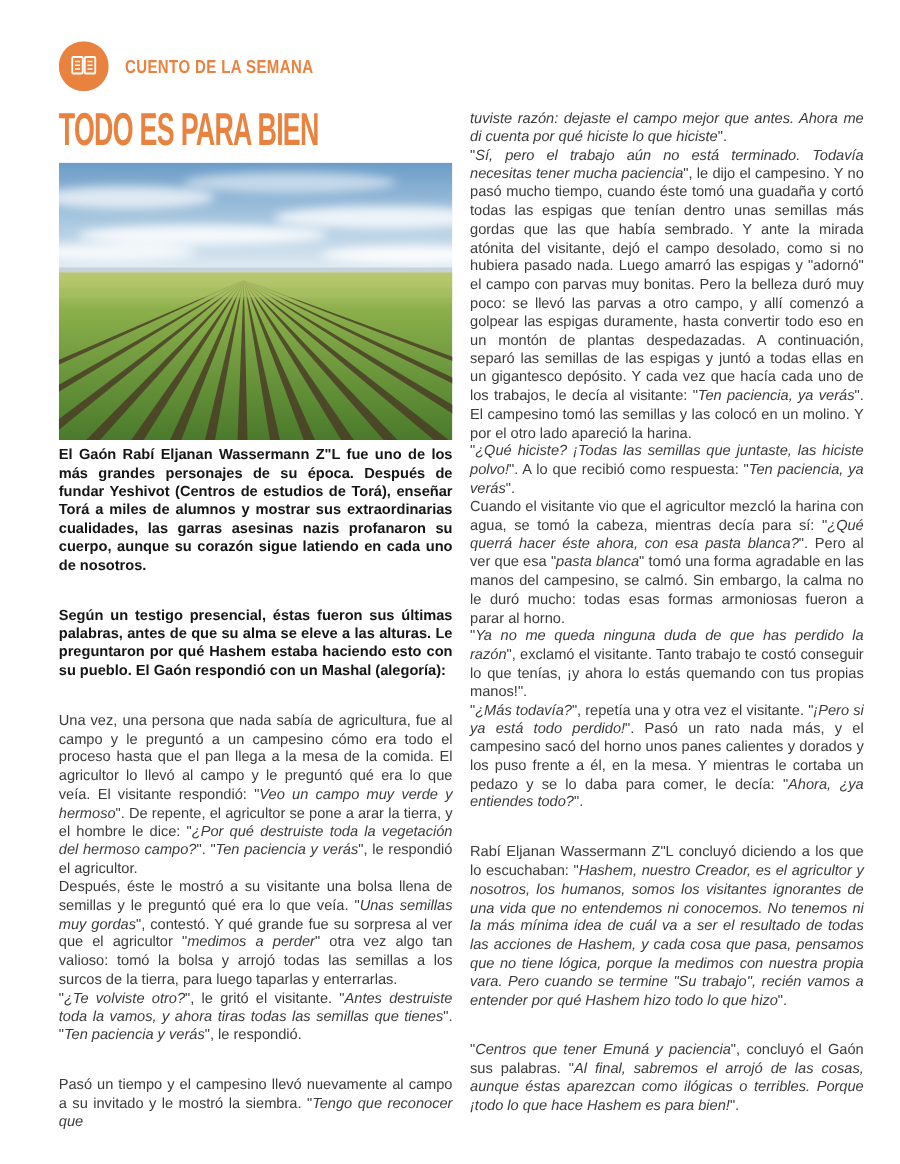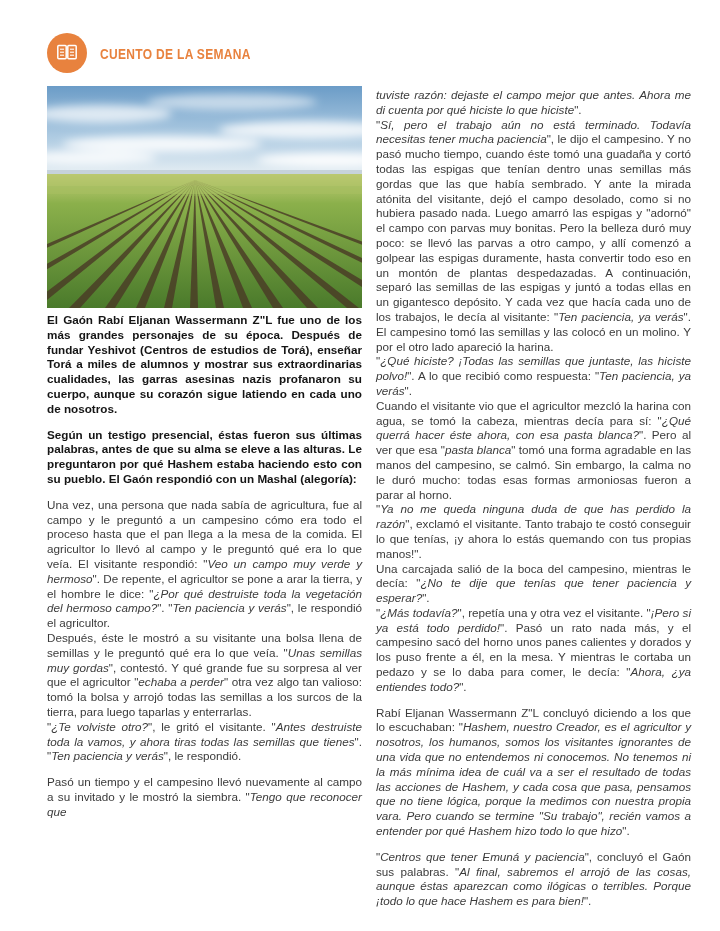--- a/index.html
+++ b/index.html
@@ -17,21 +17,21 @@
   .page-title{margin:14px 0 0 0;height:30px;}
   .title-text{display:inline-block;font-size:37px;font-weight:bold;color:#E8823E;
     transform:scaleX(.58);transform-origin:left center;letter-spacing:-1px;
     white-space:nowrap;line-height:30px;}
 
   .photo{margin-top:13px;width:315px;height:222px;overflow:hidden;}
   .photo svg{display:block;}
 
   .text-flow{margin-top:5px;}
   .para{font-size:11.7px;line-height:14.8px;text-align:justify;color:#3b3b3b;margin:0;}
-  .para.gap{margin-top:11px;}
+  .para.gap{margin-top:25px;}
   .para.bold{font-weight:700;color:#151515;}
   .para i{font-style:italic;}
 </style>
 </head>
 <body>
 
 <div class="page">
   <div class="columns">
 
     <div class="col col-left">
@@ -50,20 +50,21 @@
               <line x1="13" y1="22.2" x2="17" y2="22.2"></line>
               <line x1="23" y1="16.2" x2="27" y2="16.2"></line>
               <line x1="23" y1="19.2" x2="27" y2="19.2"></line>
               <line x1="23" y1="22.2" x2="27" y2="22.2"></line>
             </g>
           </svg>
         </div>
         <div class="section-label" style="color: rgb(232, 130, 62);">CUENTO DE LA SEMANA</div>
       </div>
 
+      <h1 class="page-title"><span class="title-text" style="color: rgb(232, 130, 62);">TODO ES PARA BIEN</span></h1>
 
       <div class="photo">
         <svg width="315" height="222" viewBox="0 0 315 222">
           <defs>
             <linearGradient id="sky" x1="0" y1="0" x2="0" y2="1">
               <stop offset="0" stop-color="#6B9CC7"></stop>
               <stop offset="0.55" stop-color="#AECBE2"></stop>
               <stop offset="1" stop-color="#EAF1F5"></stop>
             </linearGradient>
             <linearGradient id="field" x1="0" y1="0" x2="0" y2="1">
@@ -106,34 +107,33 @@
           </g>
           <rect y="88" width="315" height="20" fill="#AEC266" opacity="0.55"></rect>
           <rect y="100" width="315" height="10" fill="#9DB85A" opacity="0.3"></rect>
         </svg>
       </div>
 
       <div class="text-flow" id="left-flow">
           <p class="para bold">El Gaón Rabí Eljanan Wassermann Z"L fue uno de los más grandes personajes de su época. Después de fundar Yeshivot (Centros de estudios de Torá), enseñar Torá a miles de alumnos y mostrar sus extraordinarias cualidades, las garras asesinas nazis profanaron su cuerpo, aunque su corazón sigue latiendo en cada uno de nosotros.</p>
           <p class="para bold gap">Según un testigo presencial, éstas fueron sus últimas palabras, antes de que su alma se eleve a las alturas. Le preguntaron por qué Hashem estaba haciendo esto con su pueblo. El Gaón respondió con un Mashal (alegoría):</p>
           <p class="para gap">Una vez, una persona que nada sabía de agricultura, fue al campo y le preguntó a un campesino cómo era todo el proceso hasta que el pan llega a la mesa de la comida. El agricultor lo llevó al campo y le preguntó qué era lo que veía. El visitante respondió: "<i>Veo un campo muy verde y hermoso</i>". De repente, el agricultor se pone a arar la tierra, y el hombre le dice: "<i>¿Por qué destruiste toda la vegetación del hermoso campo?</i>". "<i>Ten paciencia y verás</i>", le respondió el agricultor.</p>
-          <p class="para">Después, éste le mostró a su visitante una bolsa llena de semillas y le preguntó qué era lo que veía. "<i>Unas semillas muy gordas</i>", contestó. Y qué grande fue su sorpresa al ver que el agricultor "<i>echaba a perder</i>" otra vez algo tan valioso: tomó la bolsa y arrojó todas las semillas a los surcos de la tierra, para luego taparlas y enterrarlas.</p>
+          <p class="para">Después, éste le mostró a su visitante una bolsa llena de semillas y le preguntó qué era lo que veía. "<i>Unas semillas muy gordas</i>", contestó. Y qué grande fue su sorpresa al ver que el agricultor "<i>medimos a perder</i>" otra vez algo tan valioso: tomó la bolsa y arrojó todas las semillas a los surcos de la tierra, para luego taparlas y enterrarlas.</p>
           <p class="para">"<i>¿Te volviste otro?</i>", le gritó el visitante. "<i>Antes destruiste toda la vamos, y ahora tiras todas las semillas que tienes</i>". "<i>Ten paciencia y verás</i>", le respondió.</p>
           <p class="para gap">Pasó un tiempo y el campesino llevó nuevamente al campo a su invitado y le mostró la siembra. "<i>Tengo que reconocer que</i></p>
         </div>
     </div>
 
     <div class="col col-right">
       <div class="text-flow" id="right-flow">
           <p class="para"><i>tuviste razón: dejaste el campo mejor que antes. Ahora me di cuenta por qué hiciste lo que hiciste</i>".</p>
           <p class="para">"<i>Sí, pero el trabajo aún no está terminado. Todavía necesitas tener mucha paciencia</i>", le dijo el campesino. Y no pasó mucho tiempo, cuando éste tomó una guadaña y cortó todas las espigas que tenían dentro unas semillas más gordas que las que había sembrado. Y ante la mirada atónita del visitante, dejó el campo desolado, como si no hubiera pasado nada. Luego amarró las espigas y "adornó" el campo con parvas muy bonitas. Pero la belleza duró muy poco: se llevó las parvas a otro campo, y allí comenzó a golpear las espigas duramente, hasta convertir todo eso en un montón de plantas despedazadas. A continuación, separó las semillas de las espigas y juntó a todas ellas en un gigantesco depósito. Y cada vez que hacía cada uno de los trabajos, le decía al visitante: "<i>Ten paciencia, ya verás</i>". El campesino tomó las semillas y las colocó en un molino. Y por el otro lado apareció la harina.</p>
           <p class="para">"<i>¿Qué hiciste? ¡Todas las semillas que juntaste, las hiciste polvo!</i>". A lo que recibió como respuesta: "<i>Ten paciencia, ya verás</i>".</p>
           <p class="para">Cuando el visitante vio que el agricultor mezcló la harina con agua, se tomó la cabeza, mientras decía para sí: "<i>¿Qué querrá hacer éste ahora, con esa pasta blanca?</i>". Pero al ver que esa "<i>pasta blanca</i>" tomó una forma agradable en las manos del campesino, se calmó. Sin embargo, la calma no le duró mucho: todas esas formas armoniosas fueron a parar al horno.</p>
           <p class="para">"<i>Ya no me queda ninguna duda de que has perdido la razón</i>", exclamó el visitante. Tanto trabajo te costó conseguir lo que tenías, ¡y ahora lo estás quemando con tus propias manos!".</p>
-          <p class="para">Una carcajada salió de la boca del campesino, mientras le decía: "<i>¿No te dije que tenías que tener paciencia y esperar?</i>".</p>
           <p class="para">"<i>¿Más todavía?</i>", repetía una y otra vez el visitante. "<i>¡Pero si ya está todo perdido!</i>". Pasó un rato nada más, y el campesino sacó del horno unos panes calientes y dorados y los puso frente a él, en la mesa. Y mientras le cortaba un pedazo y se lo daba para comer, le decía: "<i>Ahora, ¿ya entiendes todo?</i>".</p>
           <p class="para gap">Rabí Eljanan Wassermann Z"L concluyó diciendo a los que lo escuchaban: "<i>Hashem, nuestro Creador, es el agricultor y nosotros, los humanos, somos los visitantes ignorantes de una vida que no entendemos ni conocemos. No tenemos ni la más mínima idea de cuál va a ser el resultado de todas las acciones de Hashem, y cada cosa que pasa, pensamos que no tiene lógica, porque la medimos con nuestra propia vara. Pero cuando se termine "Su trabajo", recién vamos a entender por qué Hashem hizo todo lo que hizo</i>".</p>
           <p class="para gap">"<i>Centros que tener Emuná y paciencia</i>", concluyó el Gaón sus palabras. "<i>Al final, sabremos el arrojó de las cosas, aunque éstas aparezcan como ilógicas o terribles. Porque ¡todo lo que hace Hashem es para bien!</i>".</p>
         </div>
     </div>
 
   </div>
 </div>
 
 </body></html>

